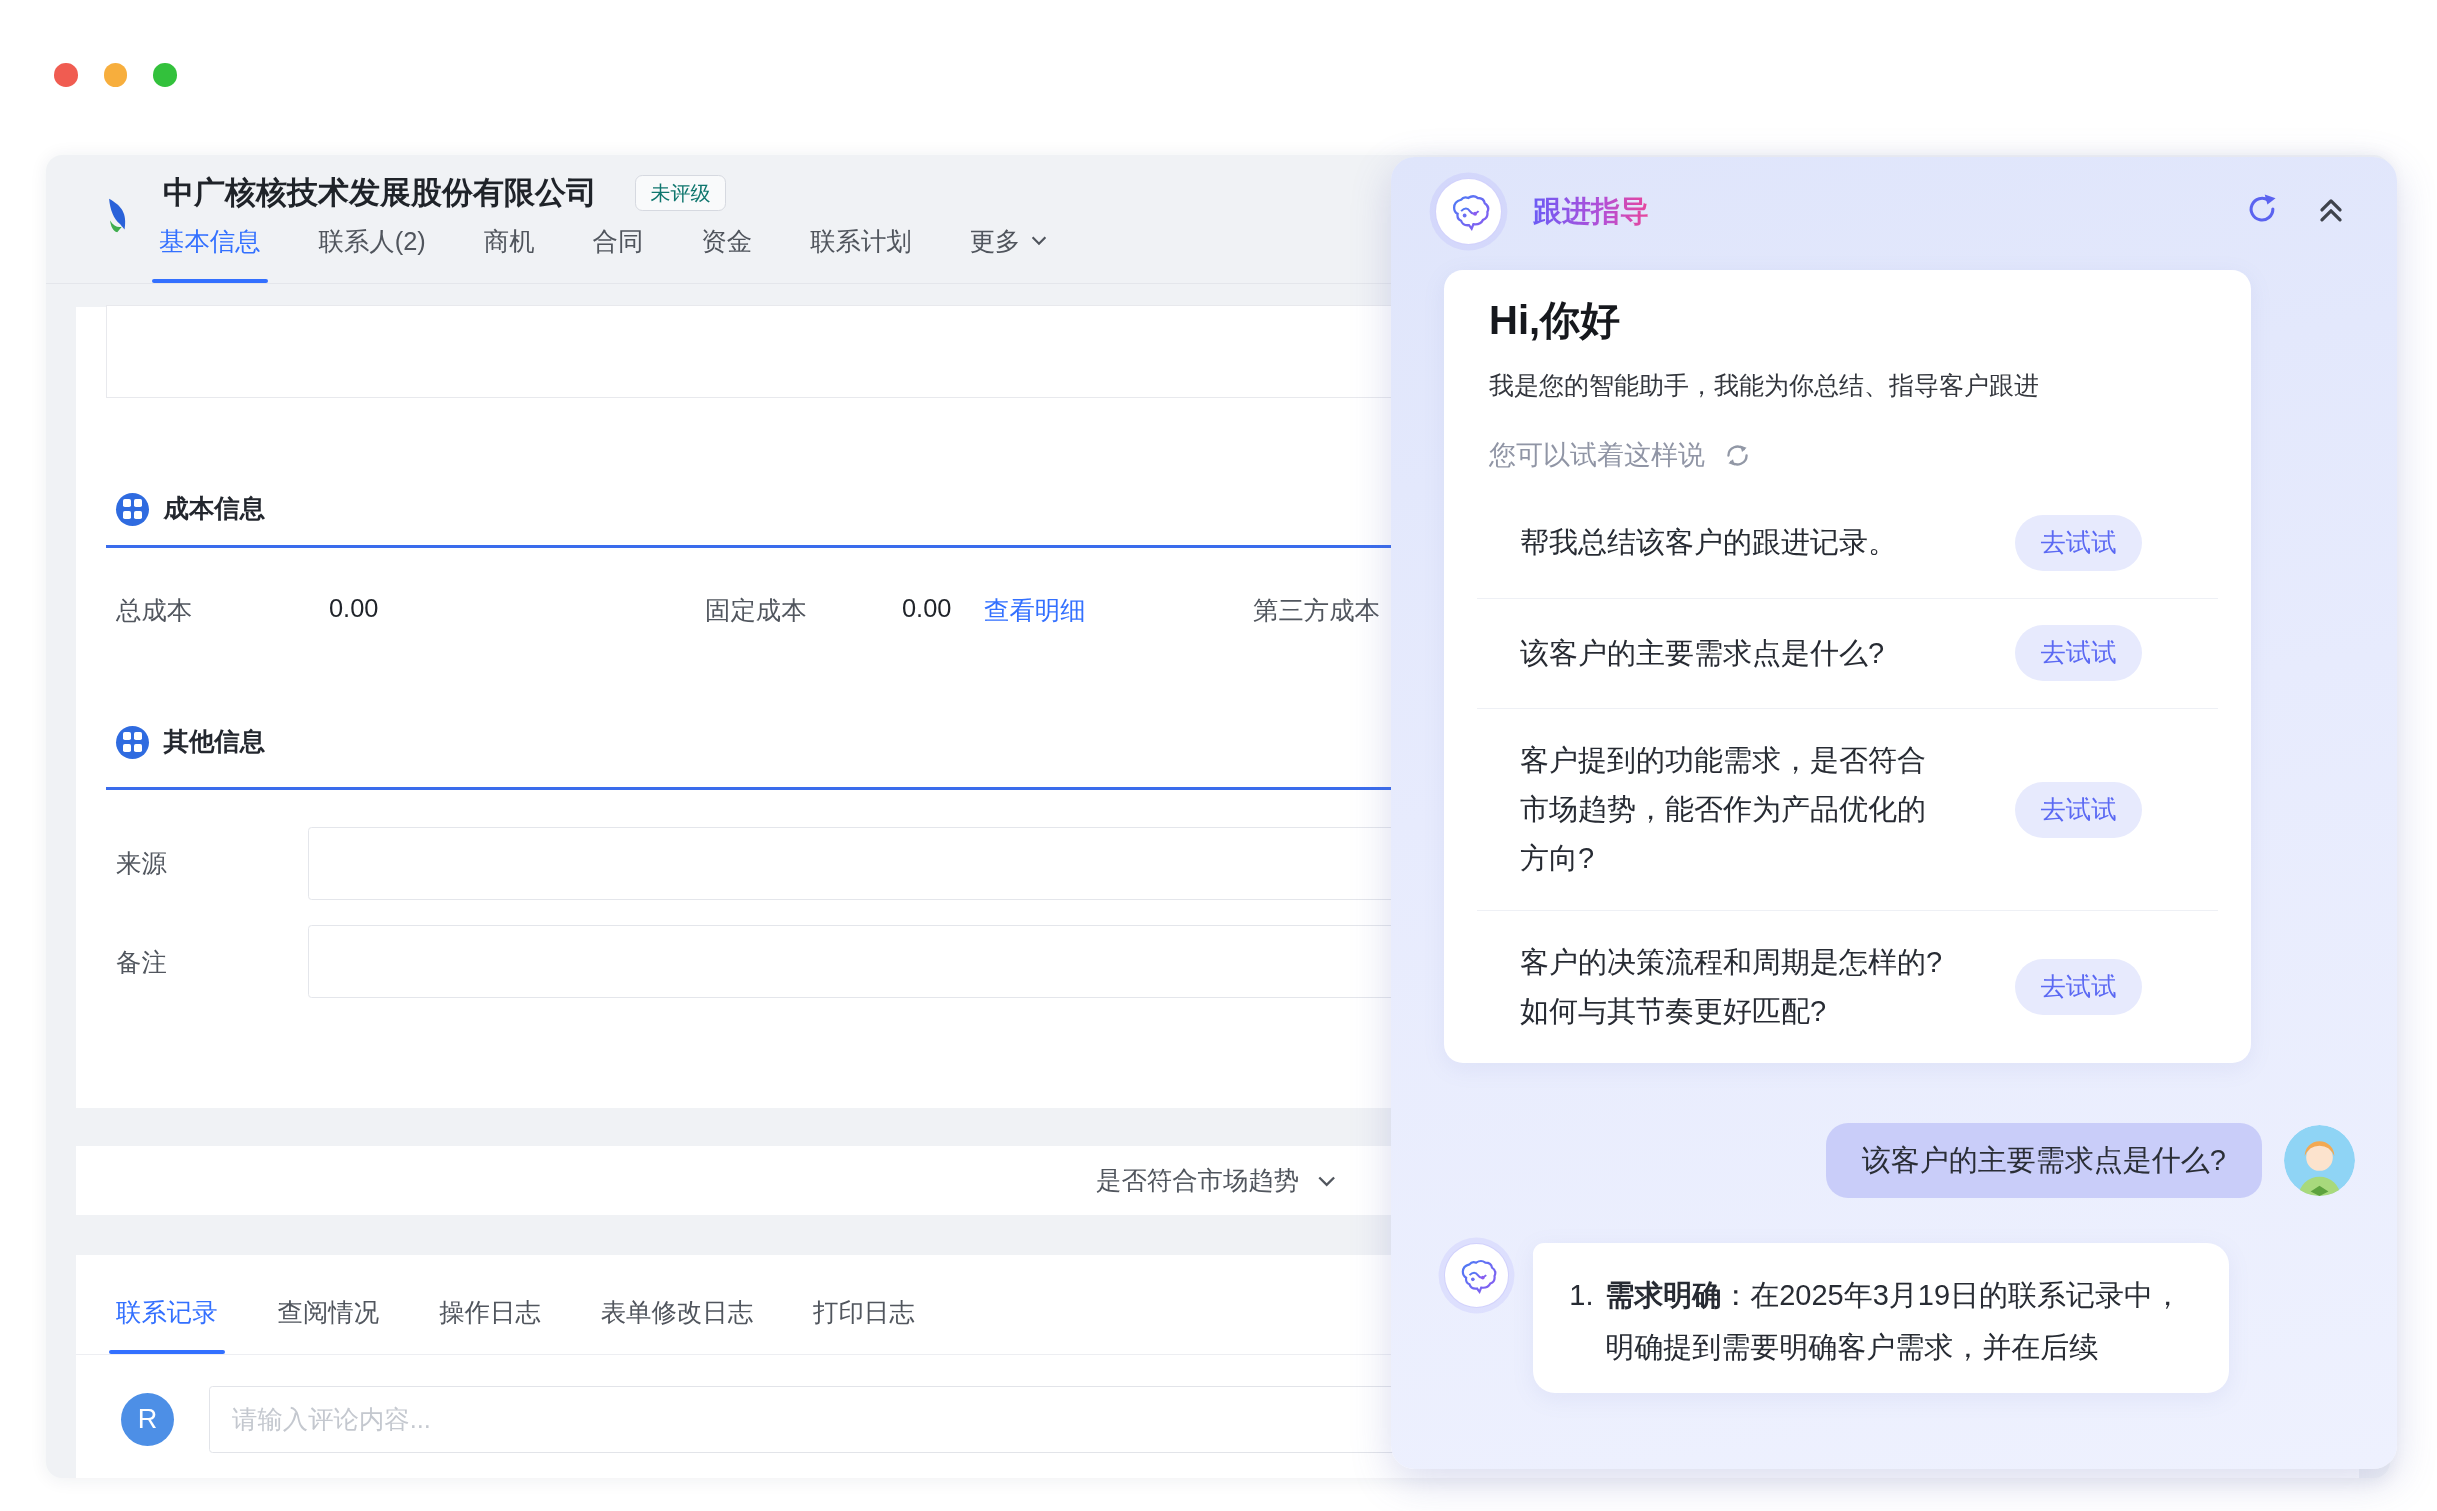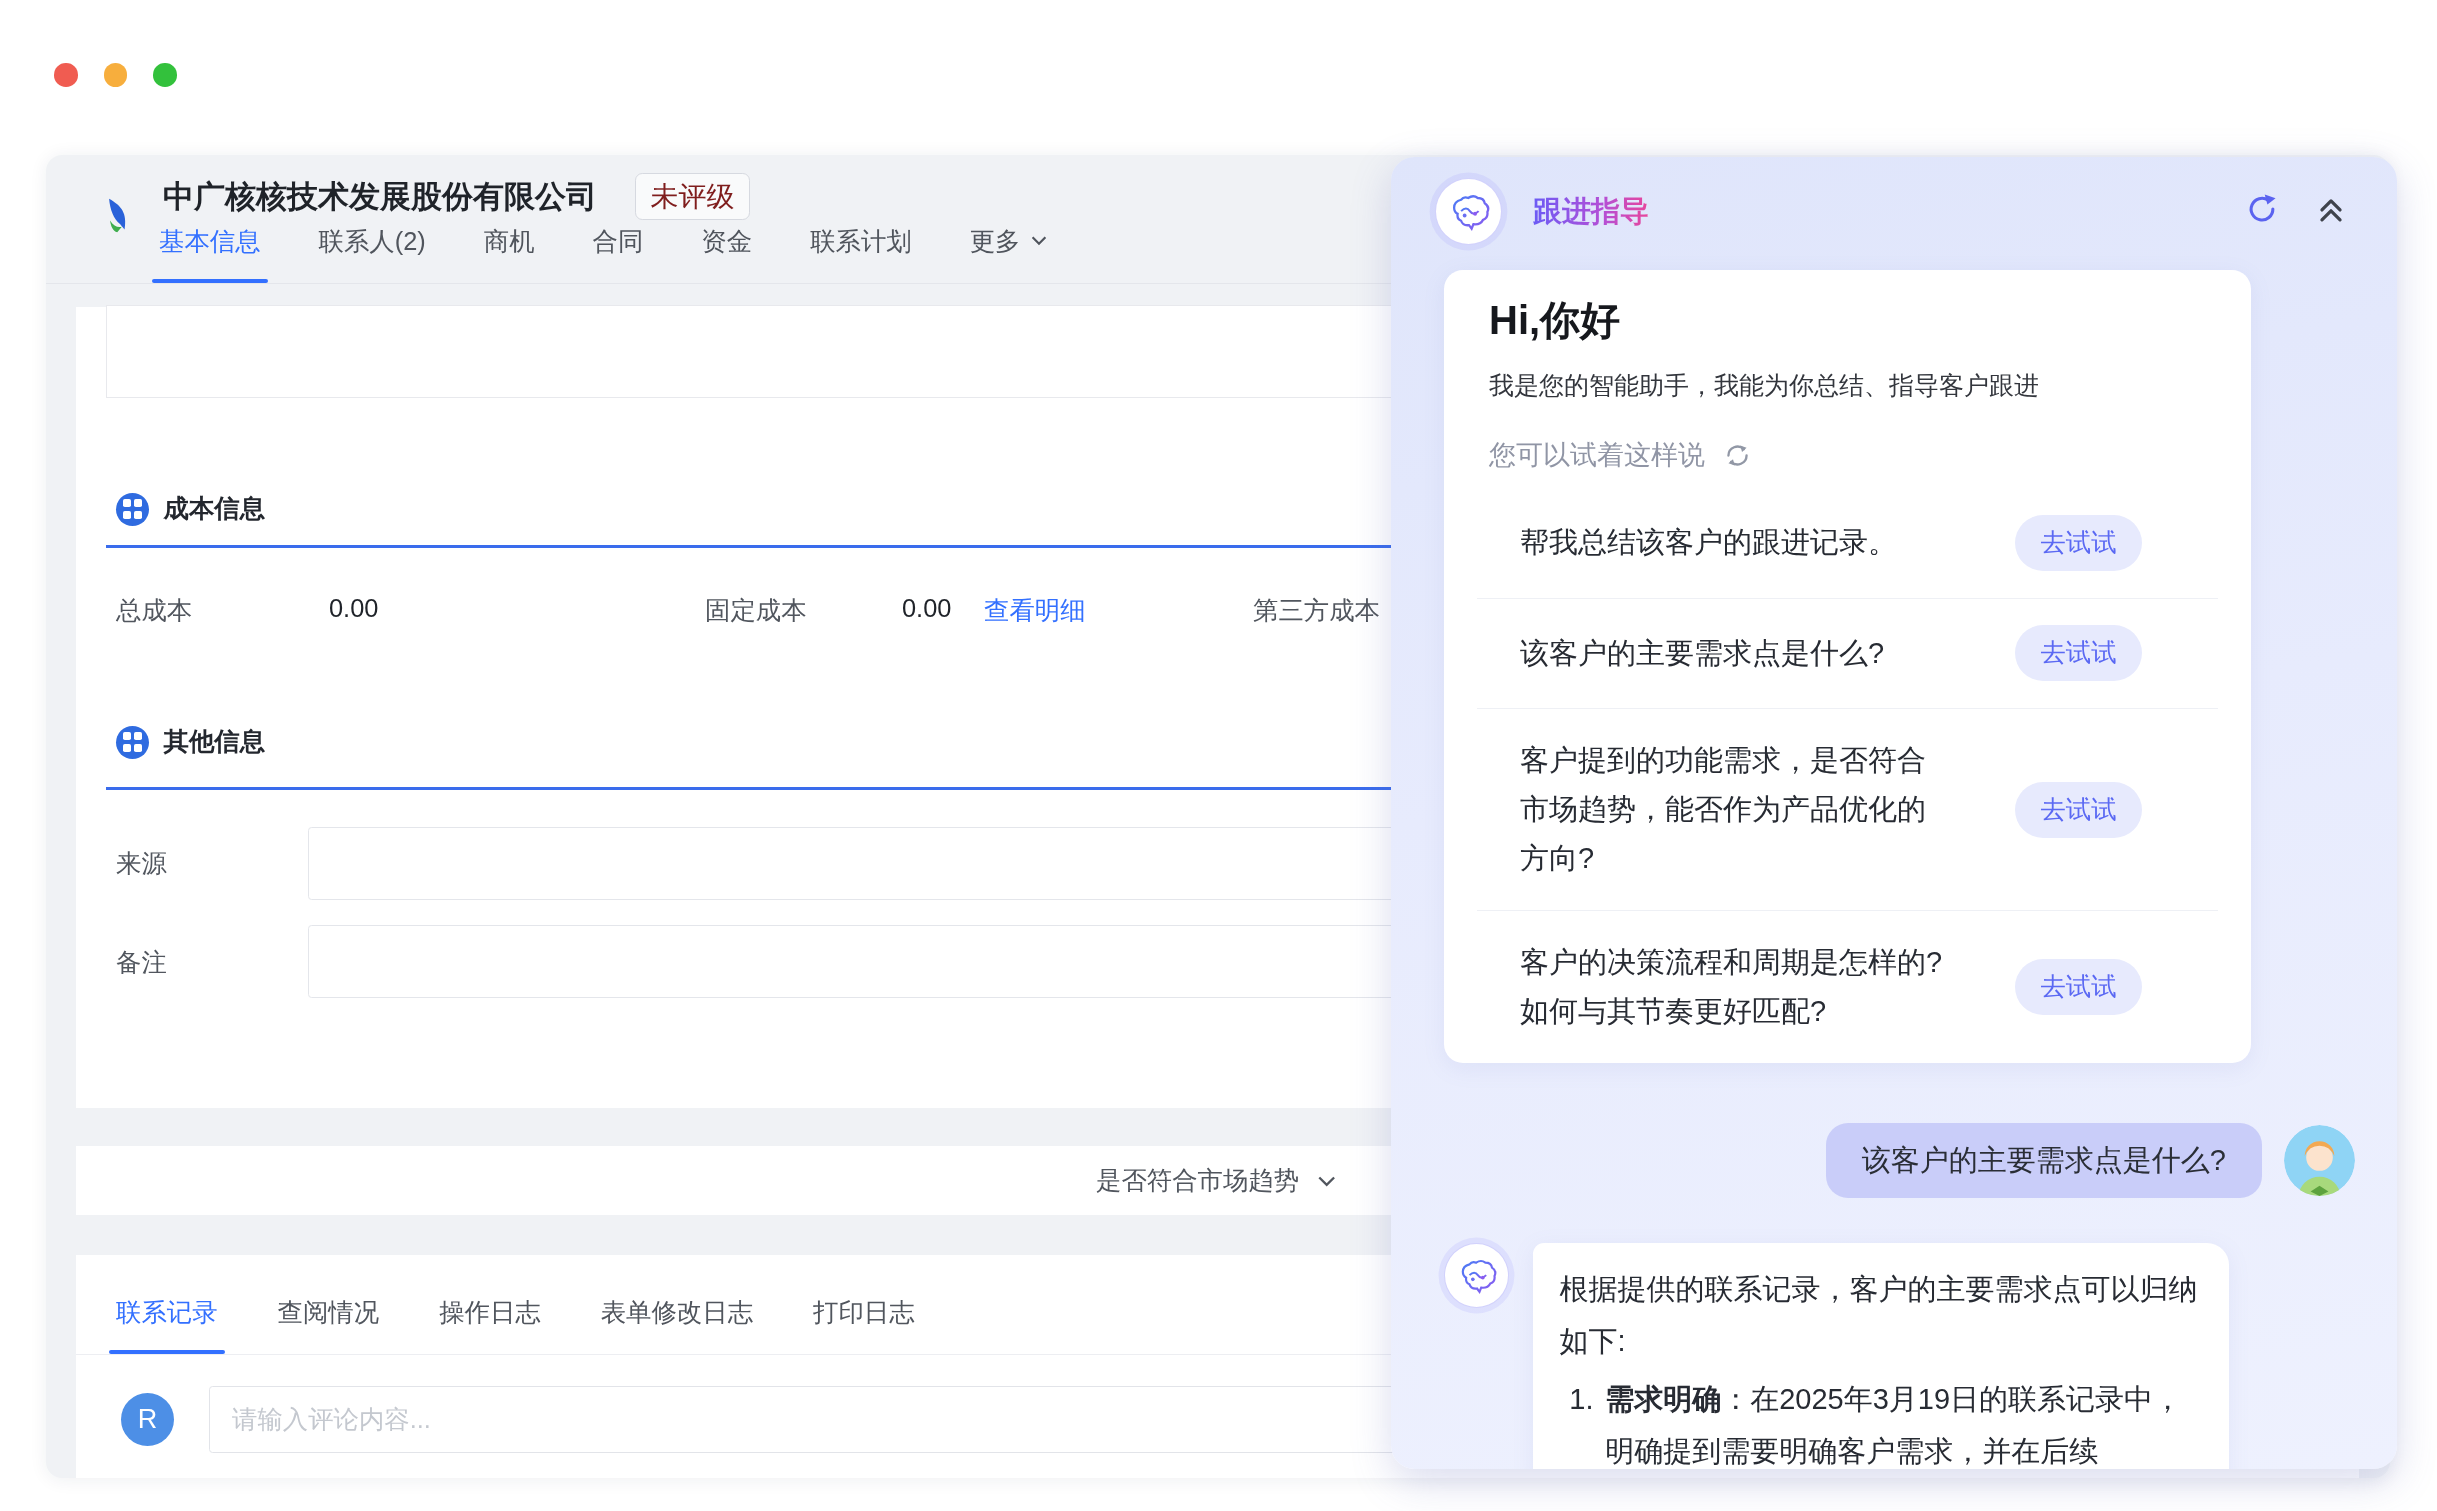--- a/index.html
+++ b/index.html
@@ -13,21 +13,21 @@
   .dot.yellow{background:#f7ae3d;}
   .dot.green{background:#33c13c;}
 
   .window{position:absolute;left:46px;top:155px;width:2344px;height:1323px;background:#f0f2f5;border-radius:16.3px;overflow:hidden;box-shadow:0 1.8px 18px rgba(30,40,70,.07);}
 
   
   .win-header{position:absolute;left:0;top:0;right:0;height:128px;border-bottom:0.9px solid #e4e6eb;}
   .logo{position:absolute;left:54px;top:40px;width:40px;height:40px;}
   .title-row{position:absolute;left:117px;top:18px;display:flex;align-items:center;gap:38px;}
   .company-title{font-size:31px;font-weight:bold;color:#1f2329;line-height:40px;white-space:nowrap;}
-  .badge{font-size:28px;color:#7f1d1d;border:0.9px solid #d6d9e0;border-radius:7.3px;padding:3.6px 14.5px;background:rgba(255,255,255,.6);white-space:nowrap;}
+  .badge{font-size:20px;color:#0f766e;border:0.9px solid #d6d9e0;border-radius:7.3px;padding:3.6px 14.5px;background:rgba(255,255,255,.6);white-space:nowrap;}
   .tabs{position:absolute;left:113px;bottom:0;display:flex;gap:58px;}
   .tab{font-size:25.4px;color:#50555d;padding-bottom:23.6px;position:relative;white-space:nowrap;cursor:pointer;display:flex;align-items:flex-start;gap:7.3px;}
   .tab.active{color:#3370ff;}
   .tab.active::after{content:"";position:absolute;left:-7.3px;right:-7.3px;bottom:0;height:4.5px;border-radius:2.7px;background:#3370ff;}
   .chev{width:22px;height:22px;margin-top:3.6px;}
 
   
   .main-card{position:absolute;left:30px;top:152px;width:2283px;height:801px;background:#ffffff;}
   .clipped-box{position:absolute;left:30px;top:-1.8px;width:2219px;height:91px;border:0.9px solid #e8e9ed;background:#fff;}
   .section-head{position:absolute;display:flex;align-items:center;gap:14.5px;}
@@ -282,21 +282,20 @@
     <div class="reply-row">
       <div class="ai-avatar rp">
         <svg width="40" height="40" viewBox="0 0 48 48">
           <path d="M15 10 q-8 2 -8 9 q0 5 4 7 q-1 6 4 8 q2 6 9 5 l3 4 l2 -5 q8 1 11 -5 q6 -2 5 -9 q3 -6 -3 -10 q-1 -6 -8 -6 q-5 -4 -11 0 q-5 -2 -8 2 z" fill="none" stroke="url(#gBrain)" stroke-width="2.6"></path>
           <path d="M15 23 q6 -6 10 0 t10 0" fill="none" stroke="url(#gBrain)" stroke-width="2.4"></path>
           <circle cx="19" cy="28" r="2.2" fill="#6a6ff2"></circle>
             <circle cx="31" cy="26" r="2.2" fill="#8a5bf0"></circle>
         </svg>
       </div>
       <div class="reply-bubble">
-        <p>根据提供的联系记录，客户的主要需求点可以归纳如下:</p>
         <ol>
           <li><b>需求明确</b><span>：在2025年3月19日的联系记录中，明确提到需要明确客户需求，并在后续</span></li>
         </ol>
       </div>
     </div>
 
   </div>
 </div>
 
 

